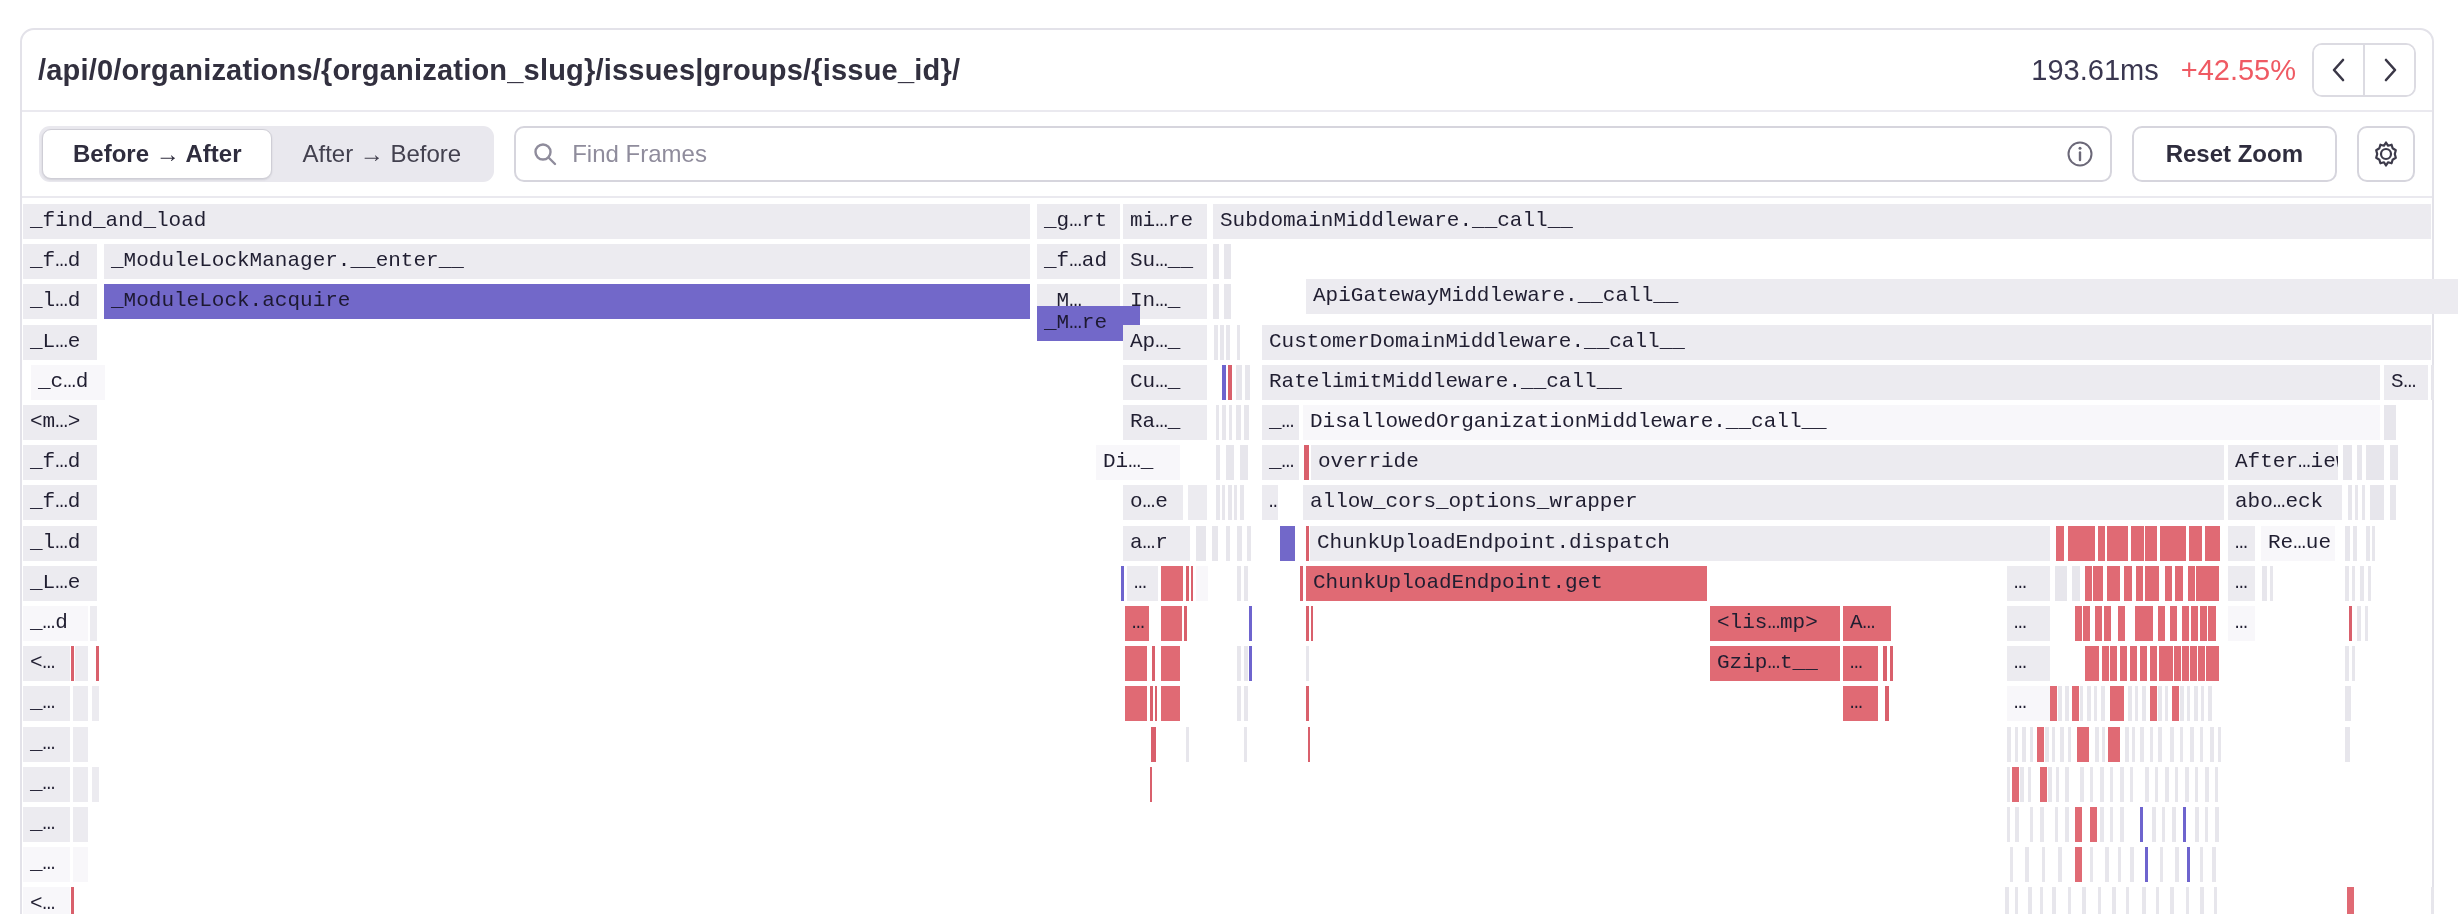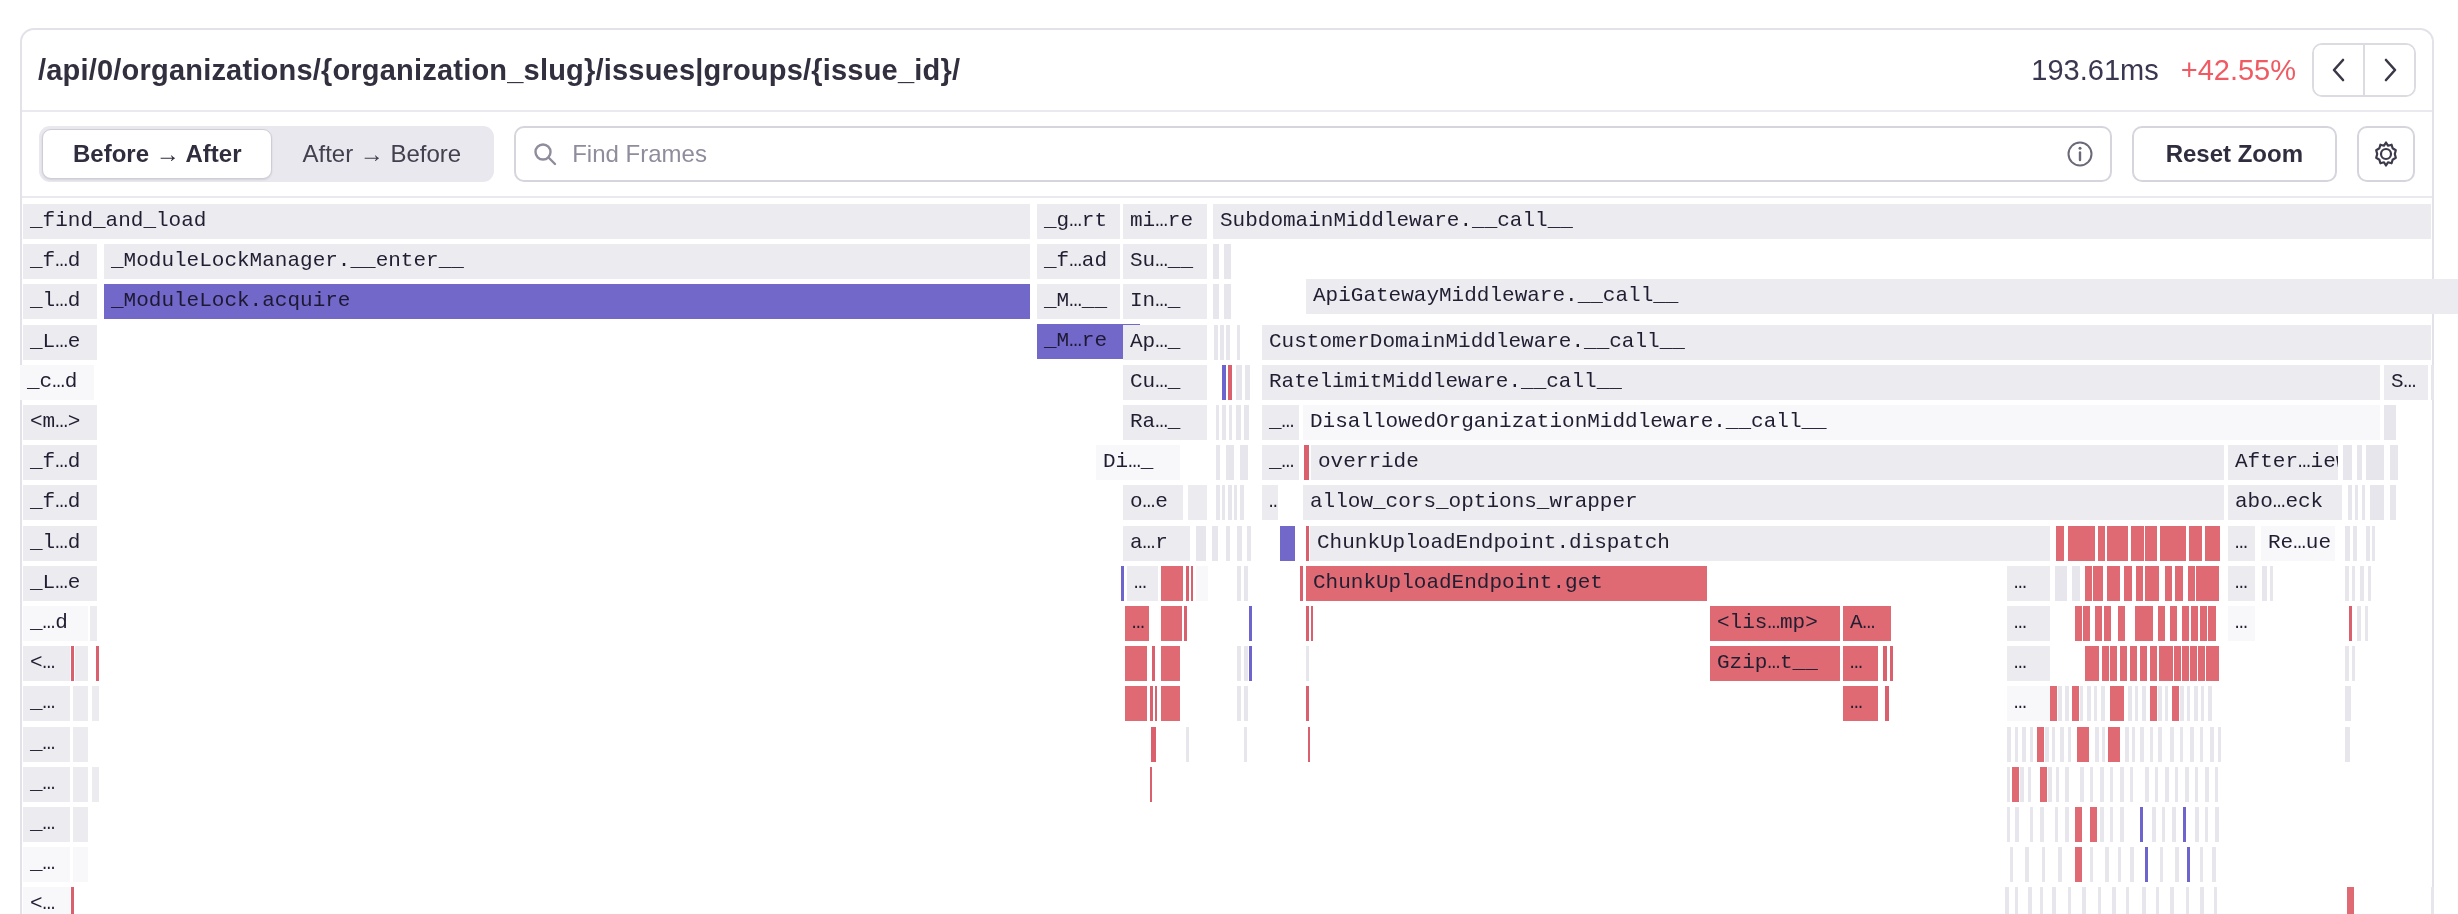--- a/index.html
+++ b/index.html
@@ -150,28 +150,28 @@
     <div class="frame gv" style="left: 1213px; top: 244.2px; width: 6px; height: 35px;"></div>
     <div class="frame gv" style="left: 1224px; top: 244.2px; width: 7px; height: 35px;"></div>
     <div class="frame g" style="left: 23px; top: 284.4px; width: 74px; height: 35px;">_l…d</div>
     <div class="frame p" style="left: 104px; top: 284.4px; width: 926px; height: 35px;">_ModuleLock.acquire</div>
     <div class="frame g" style="left: 1037px; top: 284.4px; width: 83px; height: 35px;">_M…__</div>
     <div class="frame g" style="left: 1123px; top: 284.4px; width: 84px; height: 35px;">In…_</div>
     <div class="frame gv" style="left: 1213px; top: 284.4px; width: 6px; height: 35px;"></div>
     <div class="frame gv" style="left: 1224px; top: 284.4px; width: 7px; height: 35px;"></div>
     <div class="frame g" style="left: 1262px; top: 279px; width: 1169px; height: 35px; margin-left: 44px;">ApiGatewayMiddleware.__call__</div>
     <div class="frame g" style="left: 23px; top: 324.6px; width: 74px; height: 35px;">_L…e</div>
-    <div class="frame p" style="left: 1037px; top: 324px; width: 103px; height: 35px;">_M…re</div>
+    <div class="frame p" style="left: 1037px; top: 306px; width: 103px; height: 35px;">_M…re</div>
     <div class="frame g" style="left: 1123px; top: 324.6px; width: 84px; height: 35px;">Ap…_</div>
     <div class="frame gv" style="left: 1214px; top: 324.6px; width: 4px; height: 35px;"></div>
     <div class="frame gv" style="left: 1220px; top: 324.6px; width: 4px; height: 35px;"></div>
     <div class="frame gv" style="left: 1226px; top: 324.6px; width: 4px; height: 35px;"></div>
     <div class="frame gv" style="left: 1237px; top: 324.6px; width: 3px; height: 35px;"></div>
     <div class="frame g" style="left: 1262px; top: 324.6px; width: 1169px; height: 35px;">CustomerDomainMiddleware.__call__</div>
-    <div class="frame l" style="left: 20px; top: 364.8px; width: 74px; height: 35px;">_c…d</div>
+    <div class="frame l" style="left: 31px; top: 364.8px; width: 74px; height: 35px;">_c…d</div>
     <div class="frame g" style="left: 1123px; top: 364.8px; width: 84px; height: 35px;">Cu…_</div>
     <div class="frame pv" style="left: 1222px; top: 364.8px; width: 4px; height: 35px;"></div>
     <div class="frame rv" style="left: 1228px; top: 364.8px; width: 4px; height: 35px;"></div>
     <div class="frame gv" style="left: 1236px; top: 364.8px; width: 6px; height: 35px;"></div>
     <div class="frame gv" style="left: 1245px; top: 364.8px; width: 5px; height: 35px;"></div>
     <div class="frame g" style="left: 1262px; top: 364.8px; width: 1118px; height: 35px;">RatelimitMiddleware.__call__</div>
     <div class="frame g" style="left: 2384px; top: 364.8px; width: 44px; height: 35px;">S…</div>
     <div class="frame gv" style="left: 2431px; top: 364.8px; width: 3px; height: 35px;"></div>
     <div class="frame g" style="left: 23px; top: 405px; width: 74px; height: 35px;">&lt;m…&gt;</div>
     <div class="frame g" style="left: 1123px; top: 405px; width: 84px; height: 35px;">Ra…_</div>

